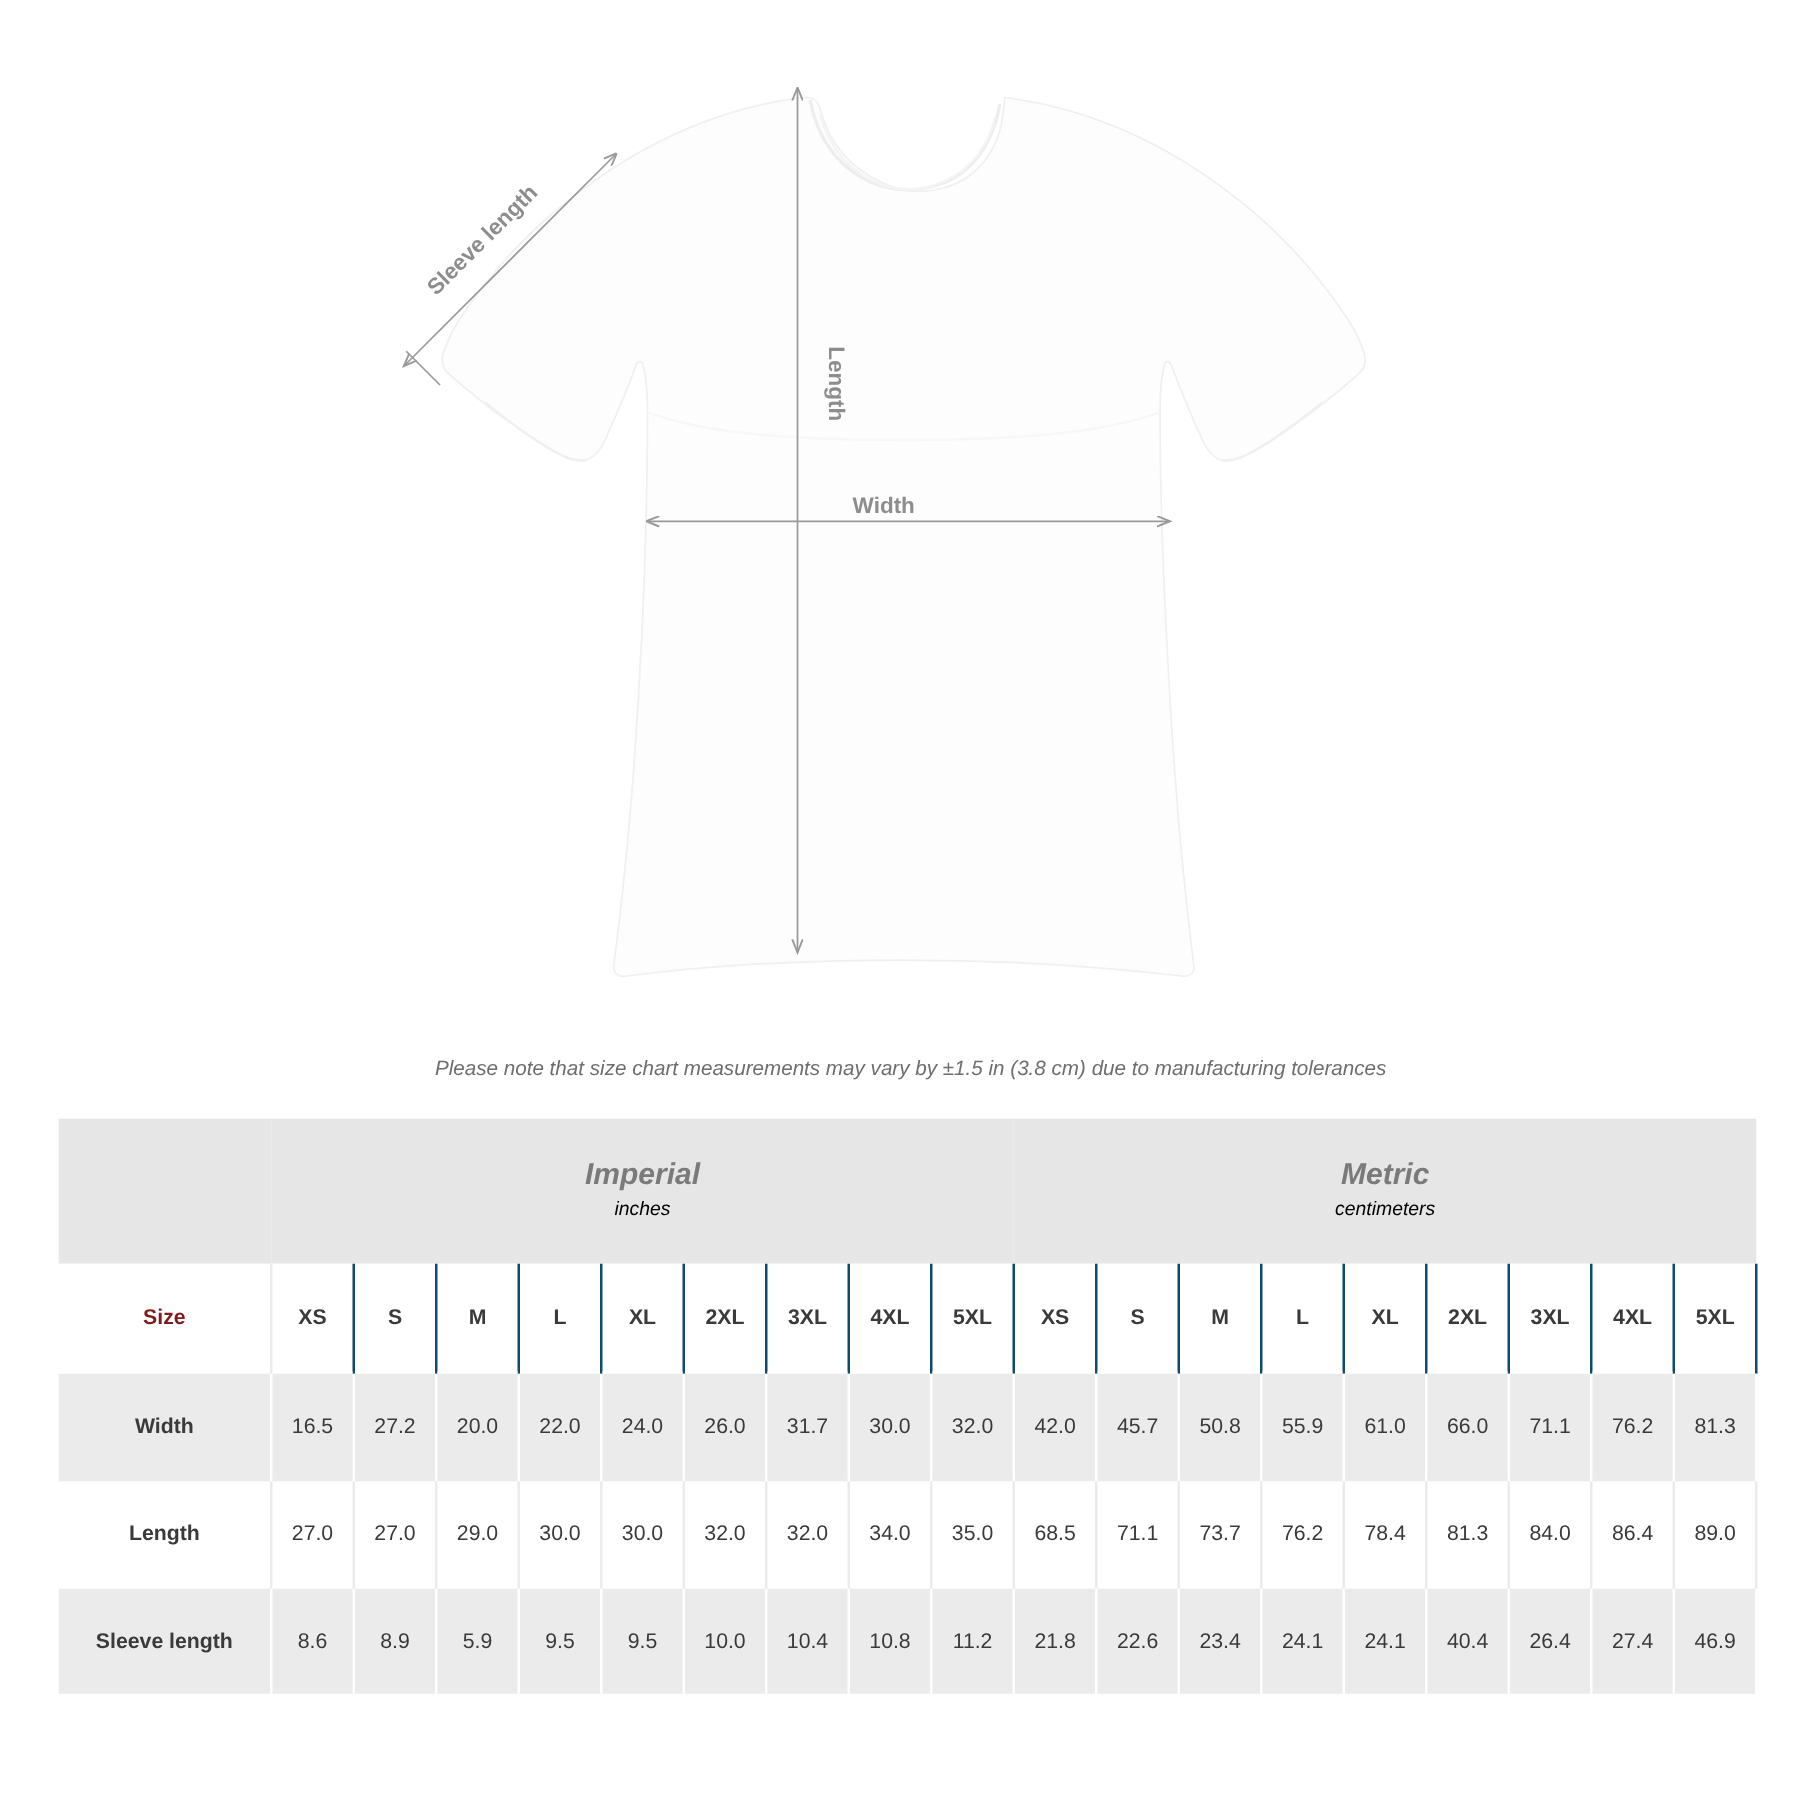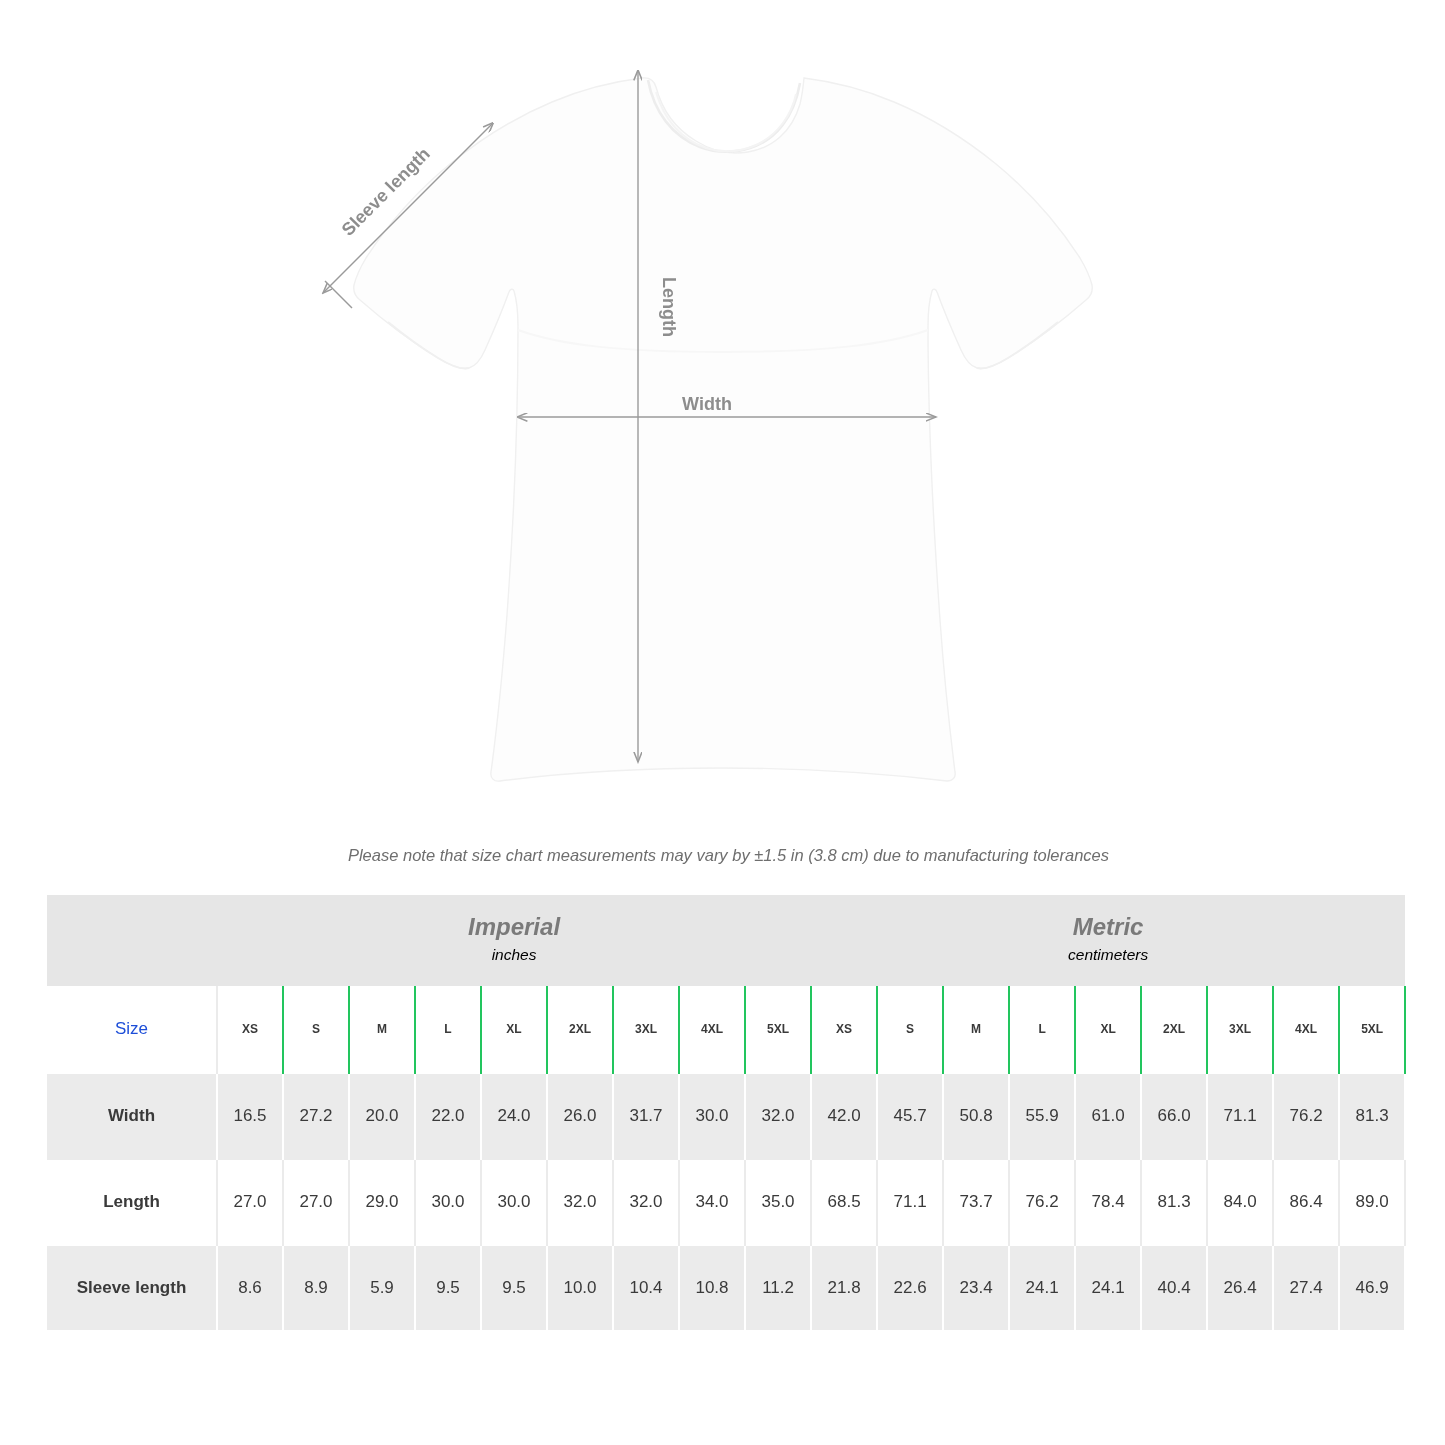--- a/index.html
+++ b/index.html
@@ -57,21 +57,21 @@
     border-collapse: collapse;
     width: 1351px;
     table-layout: fixed;
   }
   table.size-table td, table.size-table th {
     padding: 0;
     margin: 0;
   }
   .unit-head {
     background: #e6e6e6;
-    height: 91px;
+    height: 116px;
     text-align: center;
     vertical-align: middle;
   }
   .unit-head .unit-name {
     font-size: 24px;
     font-style: italic;
     font-weight: bold;
     color: #7a7a7a;
     line-height: 1.25;
   }
@@ -84,29 +84,29 @@
   .spacer-col {
     width: 170px;
     background: #e6e6e6;
   }
 
   tr.head-row td {
     background: #ffffff;
     height: 86px;
     text-align: center;
     vertical-align: middle;
-    font-size: 12px;
+    font-size: 17px;
     font-weight: bold;
     color: #3a3a3a;
-    border-right: 2px solid #22c55e;
+    border-right: 2px solid #0c4a6e;
   }
   tr.head-row td.rowlabel {
     font-size: 17px;
-    font-weight: normal;
-    color: #1d4ed8;
+    font-weight: bold;
+    color: #7f1d1d;
     border-right: 2px solid #ebebeb;
   }
   tr.data-row td {
     height: 84px;
     text-align: center;
     vertical-align: middle;
     font-size: 17px;
     color: #3a3a3a;
     border-right: 2px solid #ffffff;
     border-top: 2px solid #ffffff;

